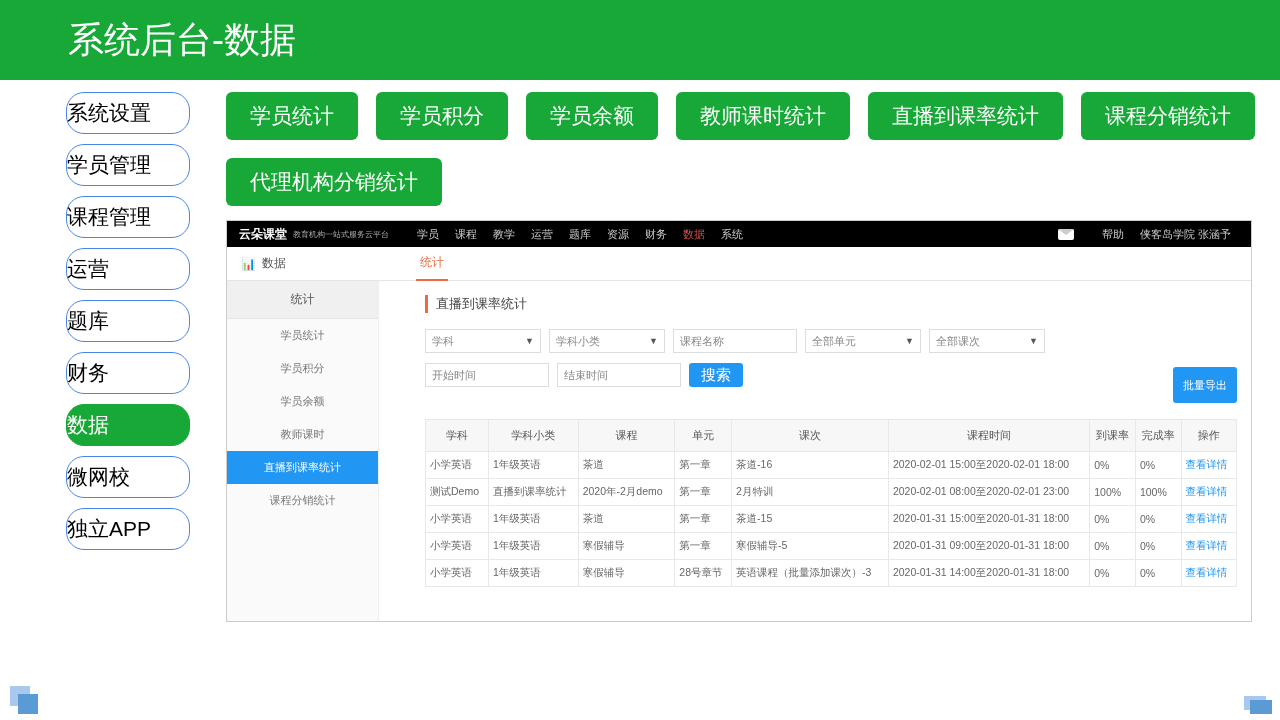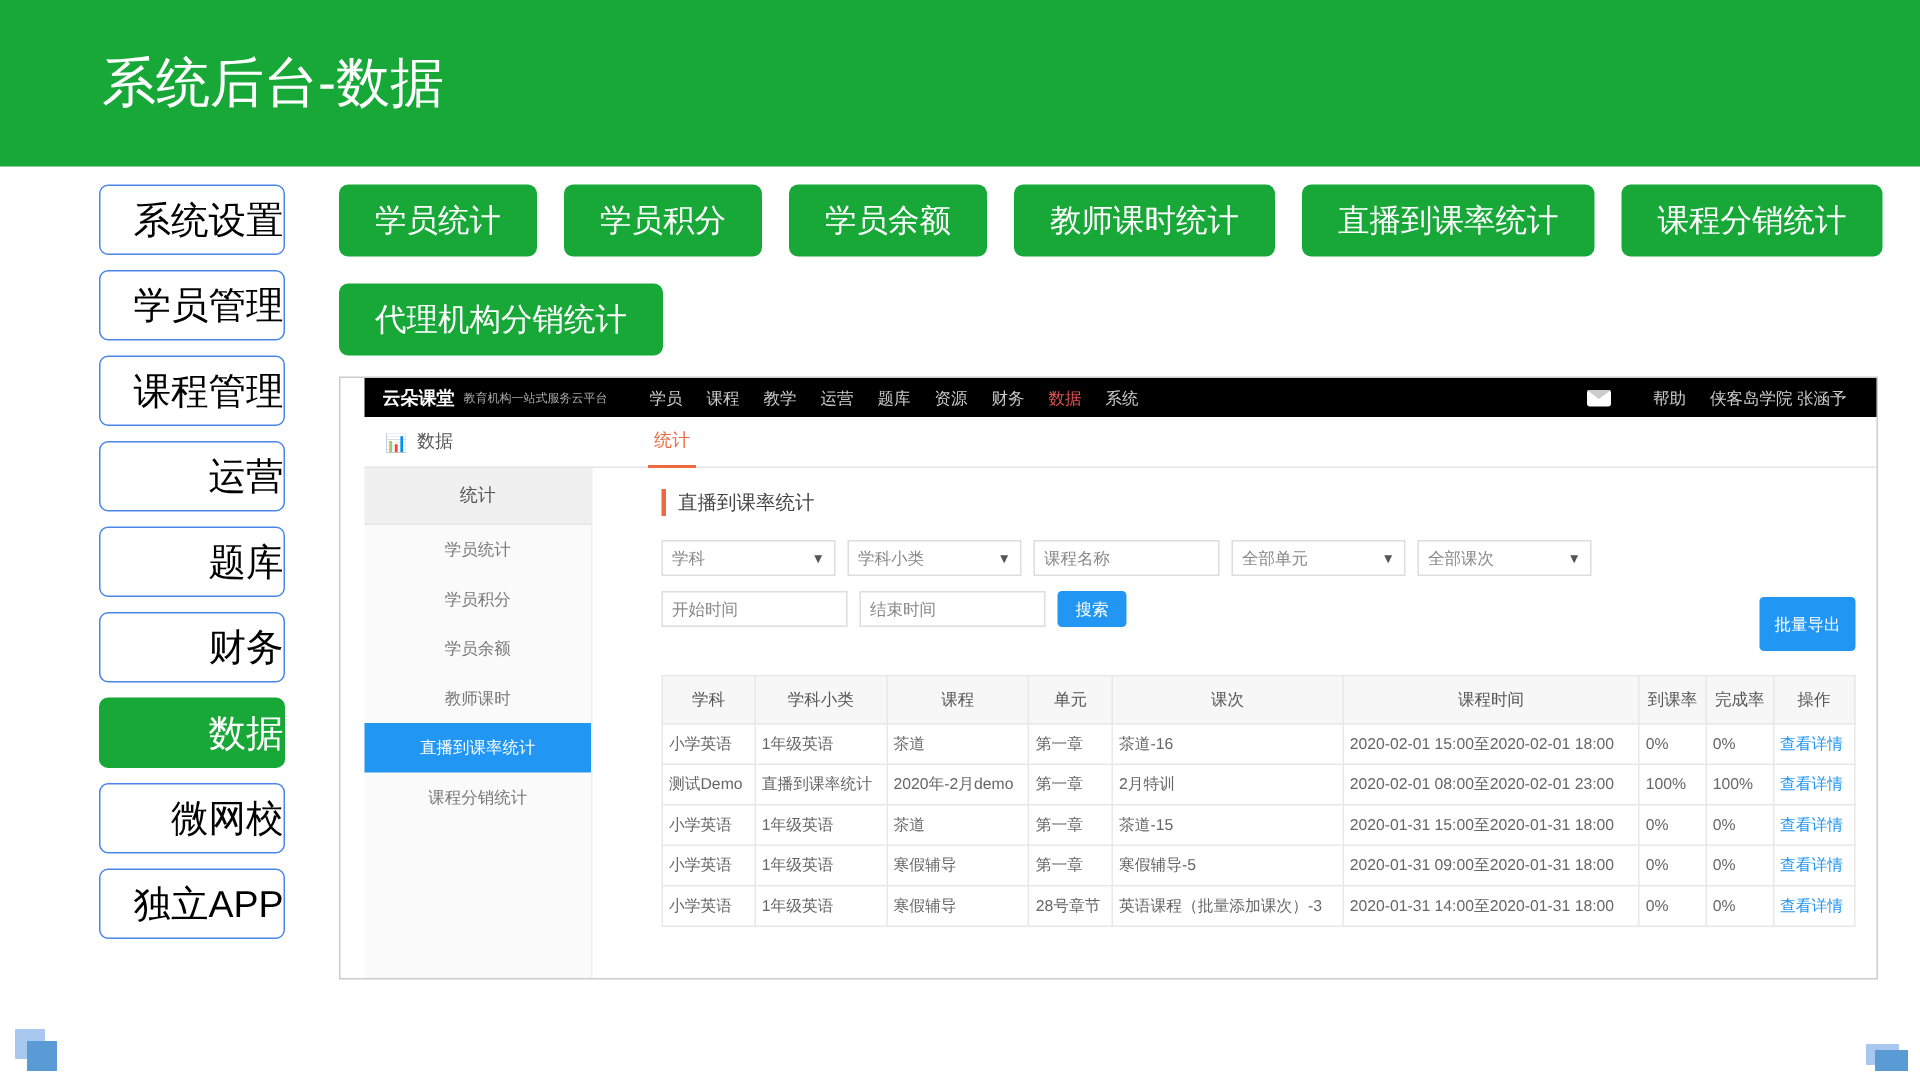--- a/index.html
+++ b/index.html
@@ -1,26 +1,26 @@
 <!DOCTYPE html>
 <html><head>
 <meta charset="utf-8">
 <style>
 * { margin: 0; padding: 0; box-sizing: border-box; }
 body { font-family: "Microsoft YaHei", Arial, sans-serif; width: 1280px; height: 720px; background: #fff; overflow: hidden; position: relative; }
-.header-bar { background: #17a838; height: 111px; padding-left: 68px; display: flex; align-items: center; }
+.header-bar { background: #17a838; height: 80px; padding-left: 68px; display: flex; align-items: center; }
 .header-title { color: #fff; font-size: 36px; font-weight: 300; }
 .main-area { display: flex; padding-top: 12px; }
 .side-nav { width: 200px; padding: 0 10px 0 66px; }
-.side-nav .item { border: 1.5px solid #4a86e8; border-radius: 6px; padding: 6px 0; margin-bottom: 10px; text-align: right; font-size: 25px; color: #000; background: #fff; cursor: pointer; }
+.side-nav .item { border: 1.5px solid #4a86e8; border-radius: 18px; padding: 6px 0; margin-bottom: 10px; text-align: left; font-size: 21px; color: #000; background: #fff; cursor: pointer; }
 .side-nav .item.active { background: #17a838; color: #fff; border-color: #17a838; }
 .content { flex: 1; padding-left: 26px; padding-right: 22px; }
 .tab-row { display: flex; gap: 18px; flex-wrap: wrap; margin-bottom: 14px; }
 .tab-btn { background: #17a838; color: #fff; border-radius: 6px; padding: 10px 24px; font-size: 21px; cursor: pointer; border: none; }
-.screenshot-panel { width: 1026px; height: 402px; border: 1px solid #ccc; background: #fff; display: flex; flex-direction: column; padding-left: 16px; }
+.screenshot-panel { width: 1026px; height: 402px; border: 1px solid #ccc; background: #fff; display: flex; flex-direction: column; }
 .top-black { background: #000; height: 26px; display: flex; align-items: center; color: #ccc; font-size: 11px; padding: 0 12px; }
 .top-black .logo { color: #fff; font-weight: bold; font-size: 12px; margin-right: 6px; }
 .top-black .logo-sub { font-size: 8px; color: #aaa; margin-right: 20px; }
 .top-black .menu-item { margin: 0 8px; cursor: pointer; }
 .top-black .menu-item.active { color: #d9534f; }
 .top-black .spacer { flex: 1; }
 .top-black .mail { width: 16px; height: 11px; background: #fff; border-radius: 2px; margin-right: 20px; position: relative; }
 .top-black .mail:before { content:""; position:absolute; top:0; left:0; right:0; border-left:8px solid transparent; border-right:8px solid transparent; border-top:6px solid #ccc;}
 .sub-bar { height: 34px; border-bottom: 1px solid #e5e5e5; display: flex; align-items: center; padding-left: 14px; font-size: 12px; color: #555; }
 .sub-bar .icon-stats { margin-right: 6px; font-weight: bold; }
@@ -30,21 +30,21 @@
 .panel-side .shead { background: #f0f0f0; text-align: center; padding: 10px 0; font-size: 12px; color: #555; border-bottom: 1px solid #e5e5e5; }
 .panel-side .sitem { text-align: center; padding: 9px 0; font-size: 11px; color: #777; cursor: pointer; }
 .panel-side .sitem.active { background: #2196f3; color: #fff; }
 .panel-main { flex: 1; padding: 14px 14px 0 46px; position: relative; }
 .section-title { border-left: 3px solid #ec6941; padding-left: 8px; font-size: 13px; color: #444; margin-bottom: 16px; }
 .filter-row { display: flex; gap: 8px; margin-bottom: 10px; }
 .sel, .inp { border: 1px solid #ddd; height: 24px; font-size: 11px; padding: 0 6px; color: #888; background: #fff; display: flex; align-items: center; justify-content: space-between; }
 .sel { width: 116px; }
 .sel .arrow { font-size: 9px; color: #555; }
 .inp { width: 124px; }
-.btn-search { background: #2196f3; color: #fff; border: none; height: 24px; padding: 0 12px; font-size: 11px; border-radius: 3px; cursor: pointer; }
+.btn-search { background: #2196f3; color: #fff; border: none; height: 24px; padding: 0 12px; font-size: 15px; border-radius: 3px; cursor: pointer; }
 .btn-export { position: absolute; right: 14px; top: 86px; background: #2196f3; color: #fff; border: none; height: 36px; padding: 0 10px; font-size: 11px; border-radius: 3px; cursor: pointer; }
 .tbl { width: 100%; border-collapse: collapse; margin-top: 32px; font-size: 11px; }
 .tbl th { background: #f7f7f7; border: 1px solid #e8e8e8; padding: 8px 4px; color: #555; font-weight: normal; }
 .tbl td { border: 1px solid #e8e8e8; padding: 6px 4px; text-align: left; color: #666; font-size: 10.5px; }
 .tbl td.link { color: #2196f3; cursor: pointer; }
 .deco-bl { position: absolute; left: 10px; bottom: 6px; width: 28px; height: 28px; }
 .deco-bl .s1 { position:absolute; width:20px; height:20px; background:#a8c8f0; left:0; top:0; }
 .deco-bl .s2 { position:absolute; width:20px; height:20px; background:#5b9bd5; left:8px; top:8px; }
 .deco-br { position: absolute; right: 6px; bottom: 6px; width: 30px; height: 18px; }
 .deco-br .s1 { position:absolute; width:22px; height:14px; background:#a8c8f0; left:0; top:0; }

